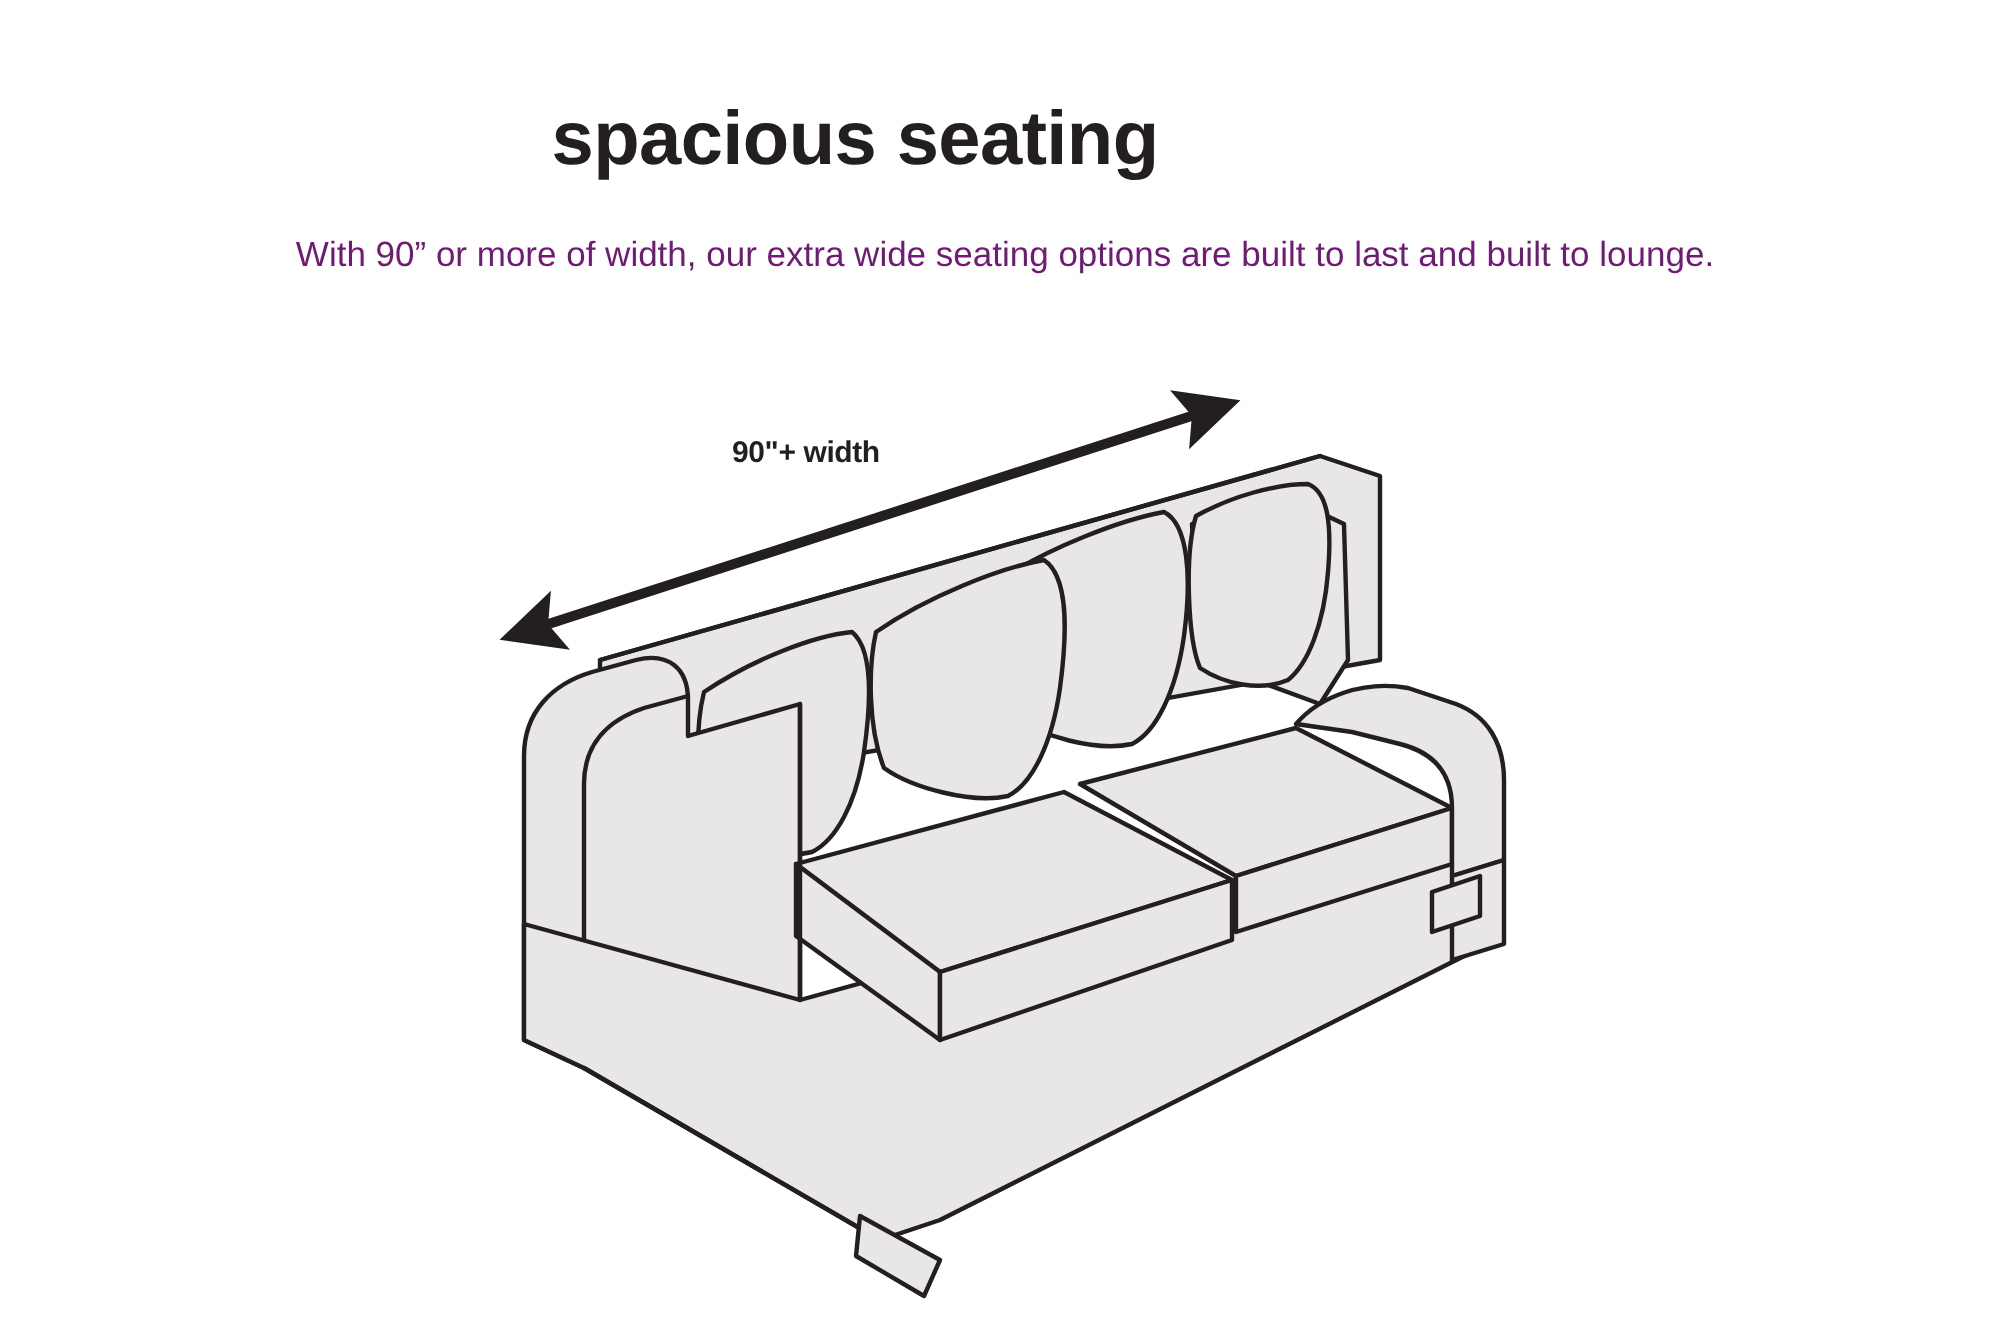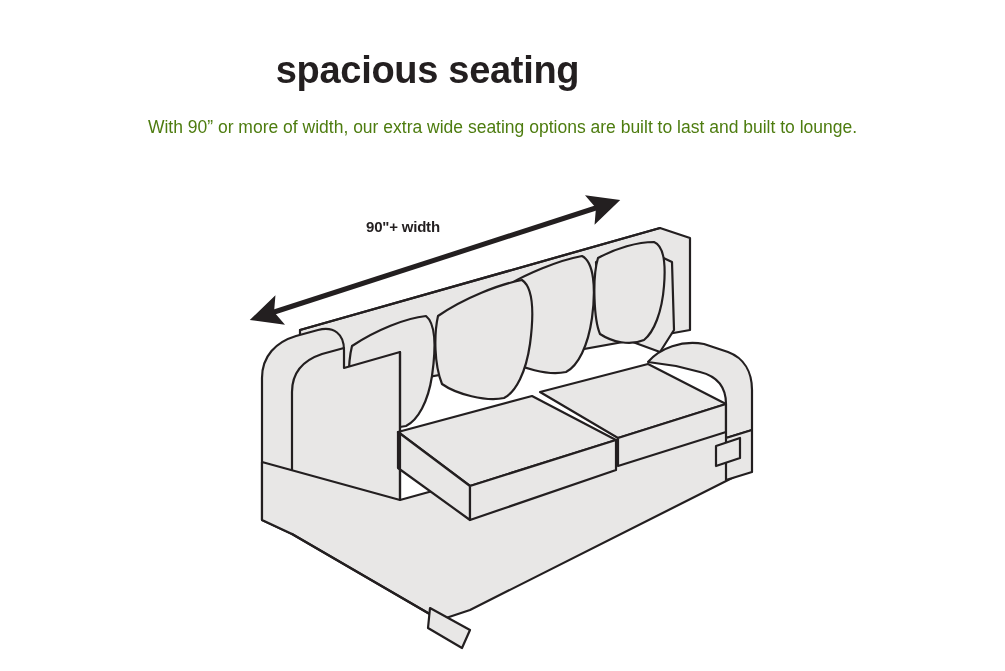--- a/index.html
+++ b/index.html
@@ -33,21 +33,21 @@
     line-height: 1.1;
   }
   .subcopy {
     position: absolute;
     top: 114px;
     left: 0;
     width: 1005px;
     text-align: center;
     font-size: 17.5px;
     font-weight: normal;
-    color: #4d7c0f;
+    color: #701a75;
     line-height: 1.5;
   }
   .subcopy .line {
     display: block;
   }
   .dim-label {
     position: absolute;
     left: 366px;
     top: 218px;
     font-size: 15px;

